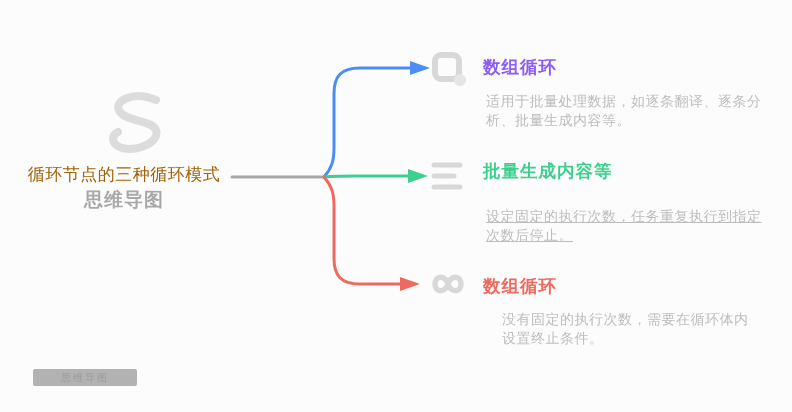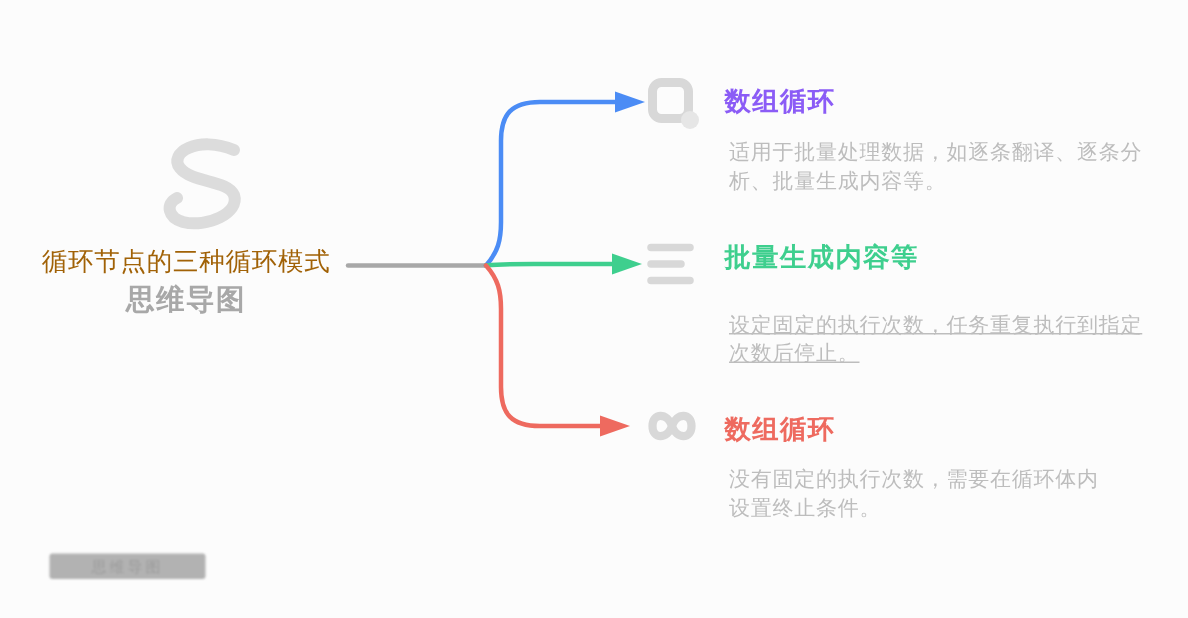--- a/index.html
+++ b/index.html
@@ -30,21 +30,21 @@
   .branch-desc{
     position:absolute;left:486px;width:284px;
     font-size:14px;line-height:19px;color:#bdbdbd;
     white-space:pre-line;letter-spacing:.5px;
   }
   .lbl-blue{color:#8b5cf6;top:55px;}
   .lbl-green{color:#3ecf8e;top:159px;}
   .lbl-red{color:#ee6a5f;top:274px;}
   .desc-blue{top:92px;}
   .desc-green{top:207px;text-decoration:underline;}
-  .desc-red{top:310px;}
+  .desc-red{top:310px;margin-left:16px;}
   .icon-blue{left:430px;top:50px;width:38px;height:38px;}
   .icon-green{left:430px;top:158px;width:34px;height:36px;}
   .icon-red{left:423px;top:263px;width:46px;height:42px;}
   
   .watermark{
     position:absolute;left:33px;top:369px;width:104px;height:17px;
     background:#b2b2b2;border-radius:2px;
     display:flex;align-items:center;justify-content:center;
     font-size:10px;color:#9b9b9b;letter-spacing:2px;filter:blur(0.6px);
   }

